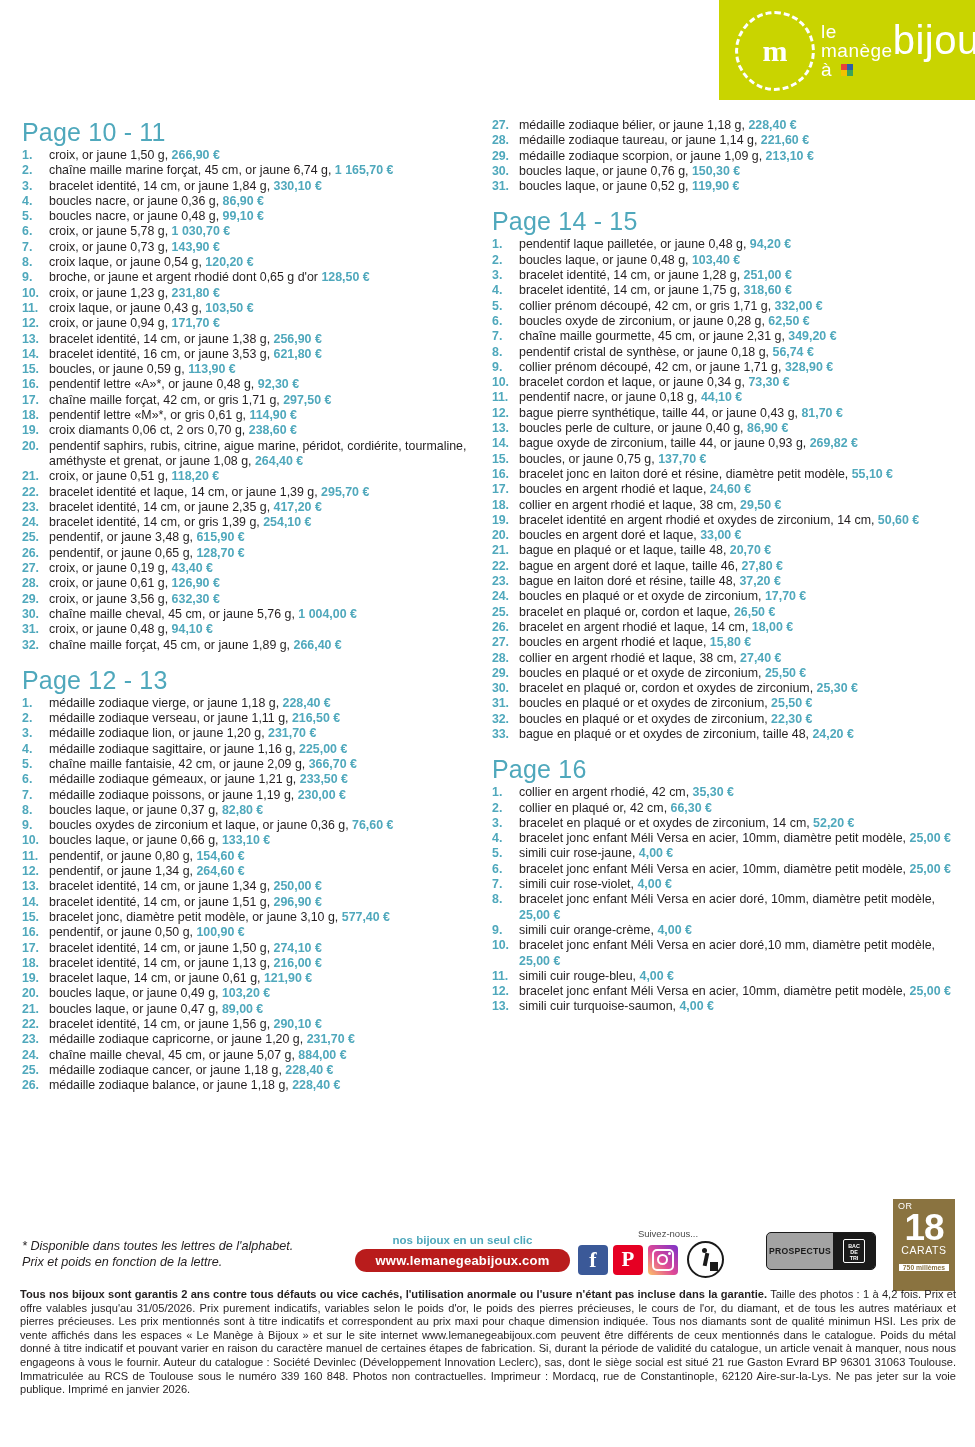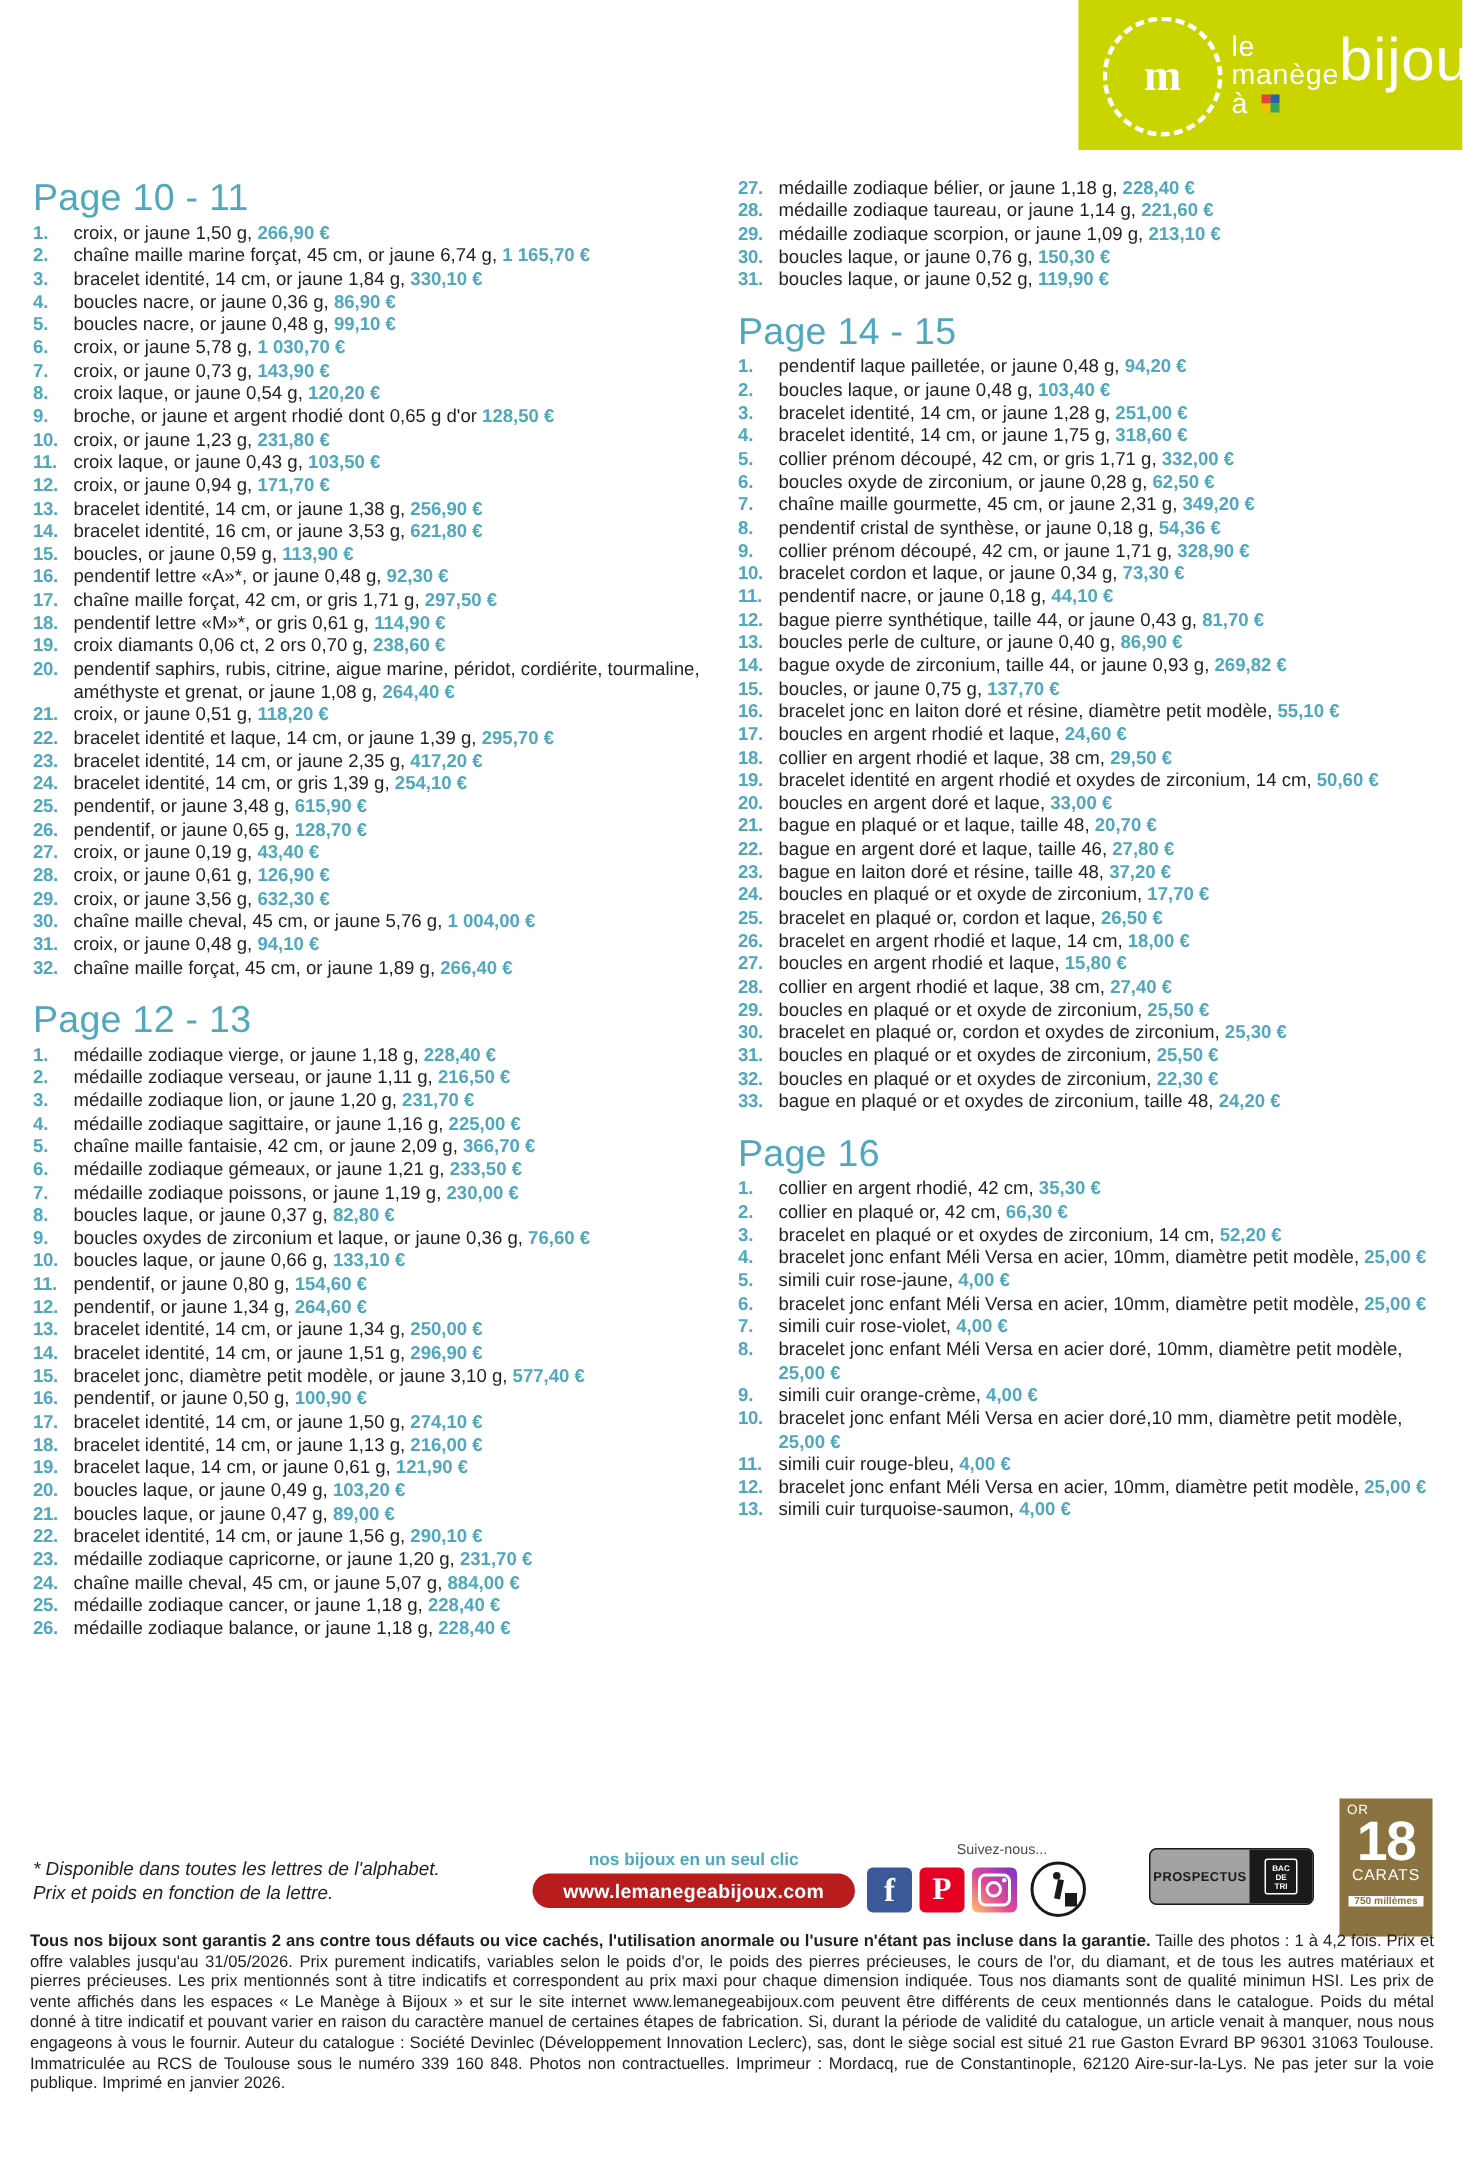--- a/index.html
+++ b/index.html
@@ -192,21 +192,21 @@
     </ol>
     <div class="sec-title spaced">Page 14 - 15</div>
     <ol class="items">
       <li><span class="num">1.</span><span>pendentif laque pailletée, or jaune 0,48 g, </span><span class="price">94,20 €</span></li>
       <li><span class="num">2.</span><span>boucles laque, or jaune 0,48 g, </span><span class="price">103,40 €</span></li>
       <li><span class="num">3.</span><span>bracelet identité, 14 cm, or jaune 1,28 g, </span><span class="price">251,00 €</span></li>
       <li><span class="num">4.</span><span>bracelet identité, 14 cm, or jaune 1,75 g, </span><span class="price">318,60 €</span></li>
       <li><span class="num">5.</span><span>collier prénom découpé, 42 cm, or gris 1,71 g, </span><span class="price">332,00 €</span></li>
       <li><span class="num">6.</span><span>boucles oxyde de zirconium, or jaune 0,28 g, </span><span class="price">62,50 €</span></li>
       <li><span class="num">7.</span><span>chaîne maille gourmette, 45 cm, or jaune 2,31 g, </span><span class="price">349,20 €</span></li>
-      <li><span class="num">8.</span><span>pendentif cristal de synthèse, or jaune 0,18 g, </span><span class="price">54,36 €</span></li>
+      <li><span class="num">8.</span><span>pendentif cristal de synthèse, or jaune 0,18 g, </span><span class="price">56,74 €</span></li>
       <li><span class="num">9.</span><span>collier prénom découpé, 42 cm, or jaune 1,71 g, </span><span class="price">328,90 €</span></li>
       <li><span class="num wide">10.</span><span>bracelet cordon et laque, or jaune 0,34 g, </span><span class="price">73,30 €</span></li>
       <li><span class="num wide">11.</span><span>pendentif nacre, or jaune 0,18 g, </span><span class="price">44,10 €</span></li>
       <li><span class="num wide">12.</span><span>bague pierre synthétique, taille 44, or jaune 0,43 g, </span><span class="price">81,70 €</span></li>
       <li><span class="num wide">13.</span><span>boucles perle de culture, or jaune 0,40 g, </span><span class="price">86,90 €</span></li>
       <li><span class="num wide">14.</span><span>bague oxyde de zirconium, taille 44, or jaune 0,93 g, </span><span class="price">269,82 €</span></li>
       <li><span class="num wide">15.</span><span>boucles, or jaune 0,75 g, </span><span class="price">137,70 €</span></li>
       <li><span class="num wide">16.</span><span>bracelet jonc en laiton doré et résine, diamètre petit modèle, </span><span class="price">55,10 €</span></li>
       <li><span class="num wide">17.</span><span>boucles en argent rhodié et laque, </span><span class="price">24,60 €</span></li>
       <li><span class="num wide">18.</span><span>collier en argent rhodié et laque, 38 cm, </span><span class="price">29,50 €</span></li>

